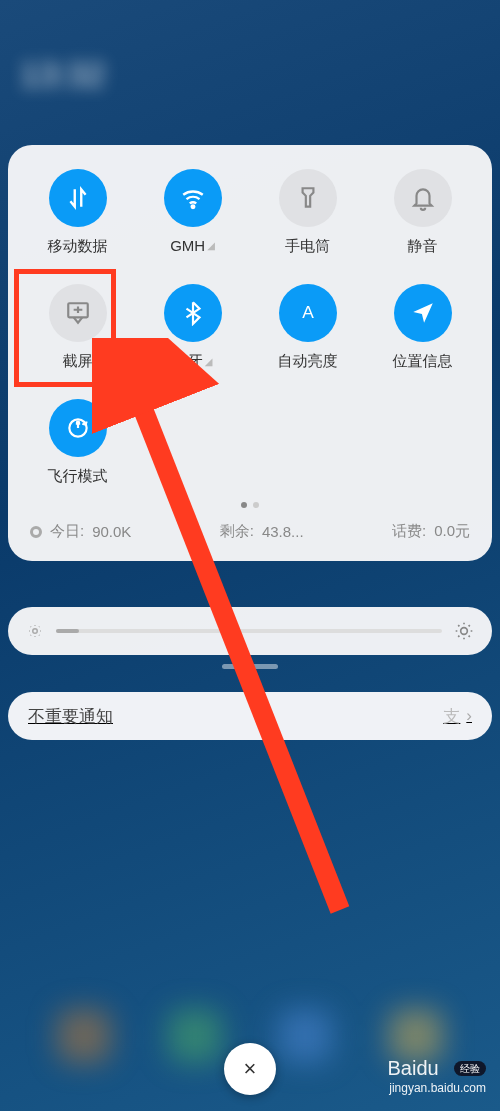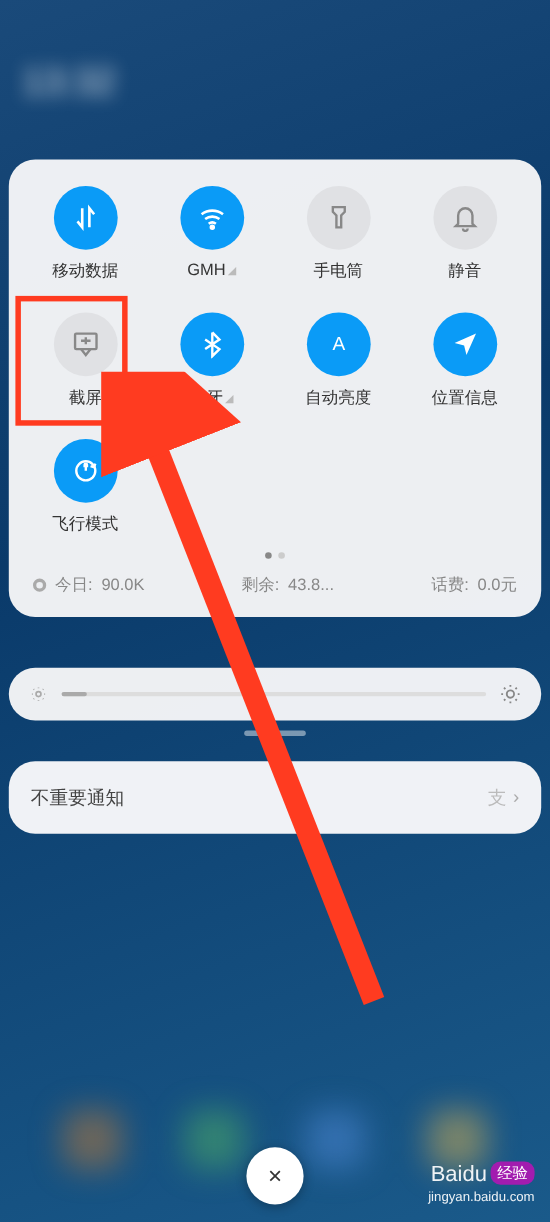--- a/index.html
+++ b/index.html
@@ -159,27 +159,28 @@
       left: 50%;
       transform: translateX(-50%);
       width: 56px; height: 5px;
       border-radius: 3px;
       background: rgba(255,255,255,0.45);
     }
     
     .notif-panel {
       position: absolute;
       top: 692px; left: 8px; right: 8px;
-      height: 66px;
+      height: 48px;
       background: rgba(248,248,250,0.97);
       border-radius: 24px;
       display: flex;
       align-items: center;
       padding: 0 20px;
       justify-content: space-between;
+      text-decoration: underline;
     }
     .notif-title { font-size: 17px; color: #444; }
     .notif-right { display: flex; align-items: center; gap: 6px; color: #aaa; font-size: 17px; }
     
     .arrow-svg {
       position: absolute;
       top: 338px; left: 92px;
       width: 300px; height: 590px;
       pointer-events: none;
       z-index: 40;
@@ -204,26 +205,27 @@
       position: absolute;
       bottom: 14px; right: 14px;
       color: rgba(255,255,255,0.92);
       font-size: 12px;
       text-align: right;
       line-height: 1.3;
     }
     .watermark .big { font-size: 20px; font-weight: 400; }
     .watermark .pill {
       display: inline-block;
-      background: #a21caf;
+      background: #0f172a;
       color: #fff;
-      font-size: 14px;
+      font-size: 10px;
       border-radius: 9px;
       padding: 1px 6px;
       vertical-align: 3px;
+      margin-left: 12px;
     }
   </style>
 </head>
 <body>
 
 <div class="status-bar">
   <div class="status-time">13:32</div>
   <div class="status-sub"></div>
   <div class="status-right"></div>
 </div>

